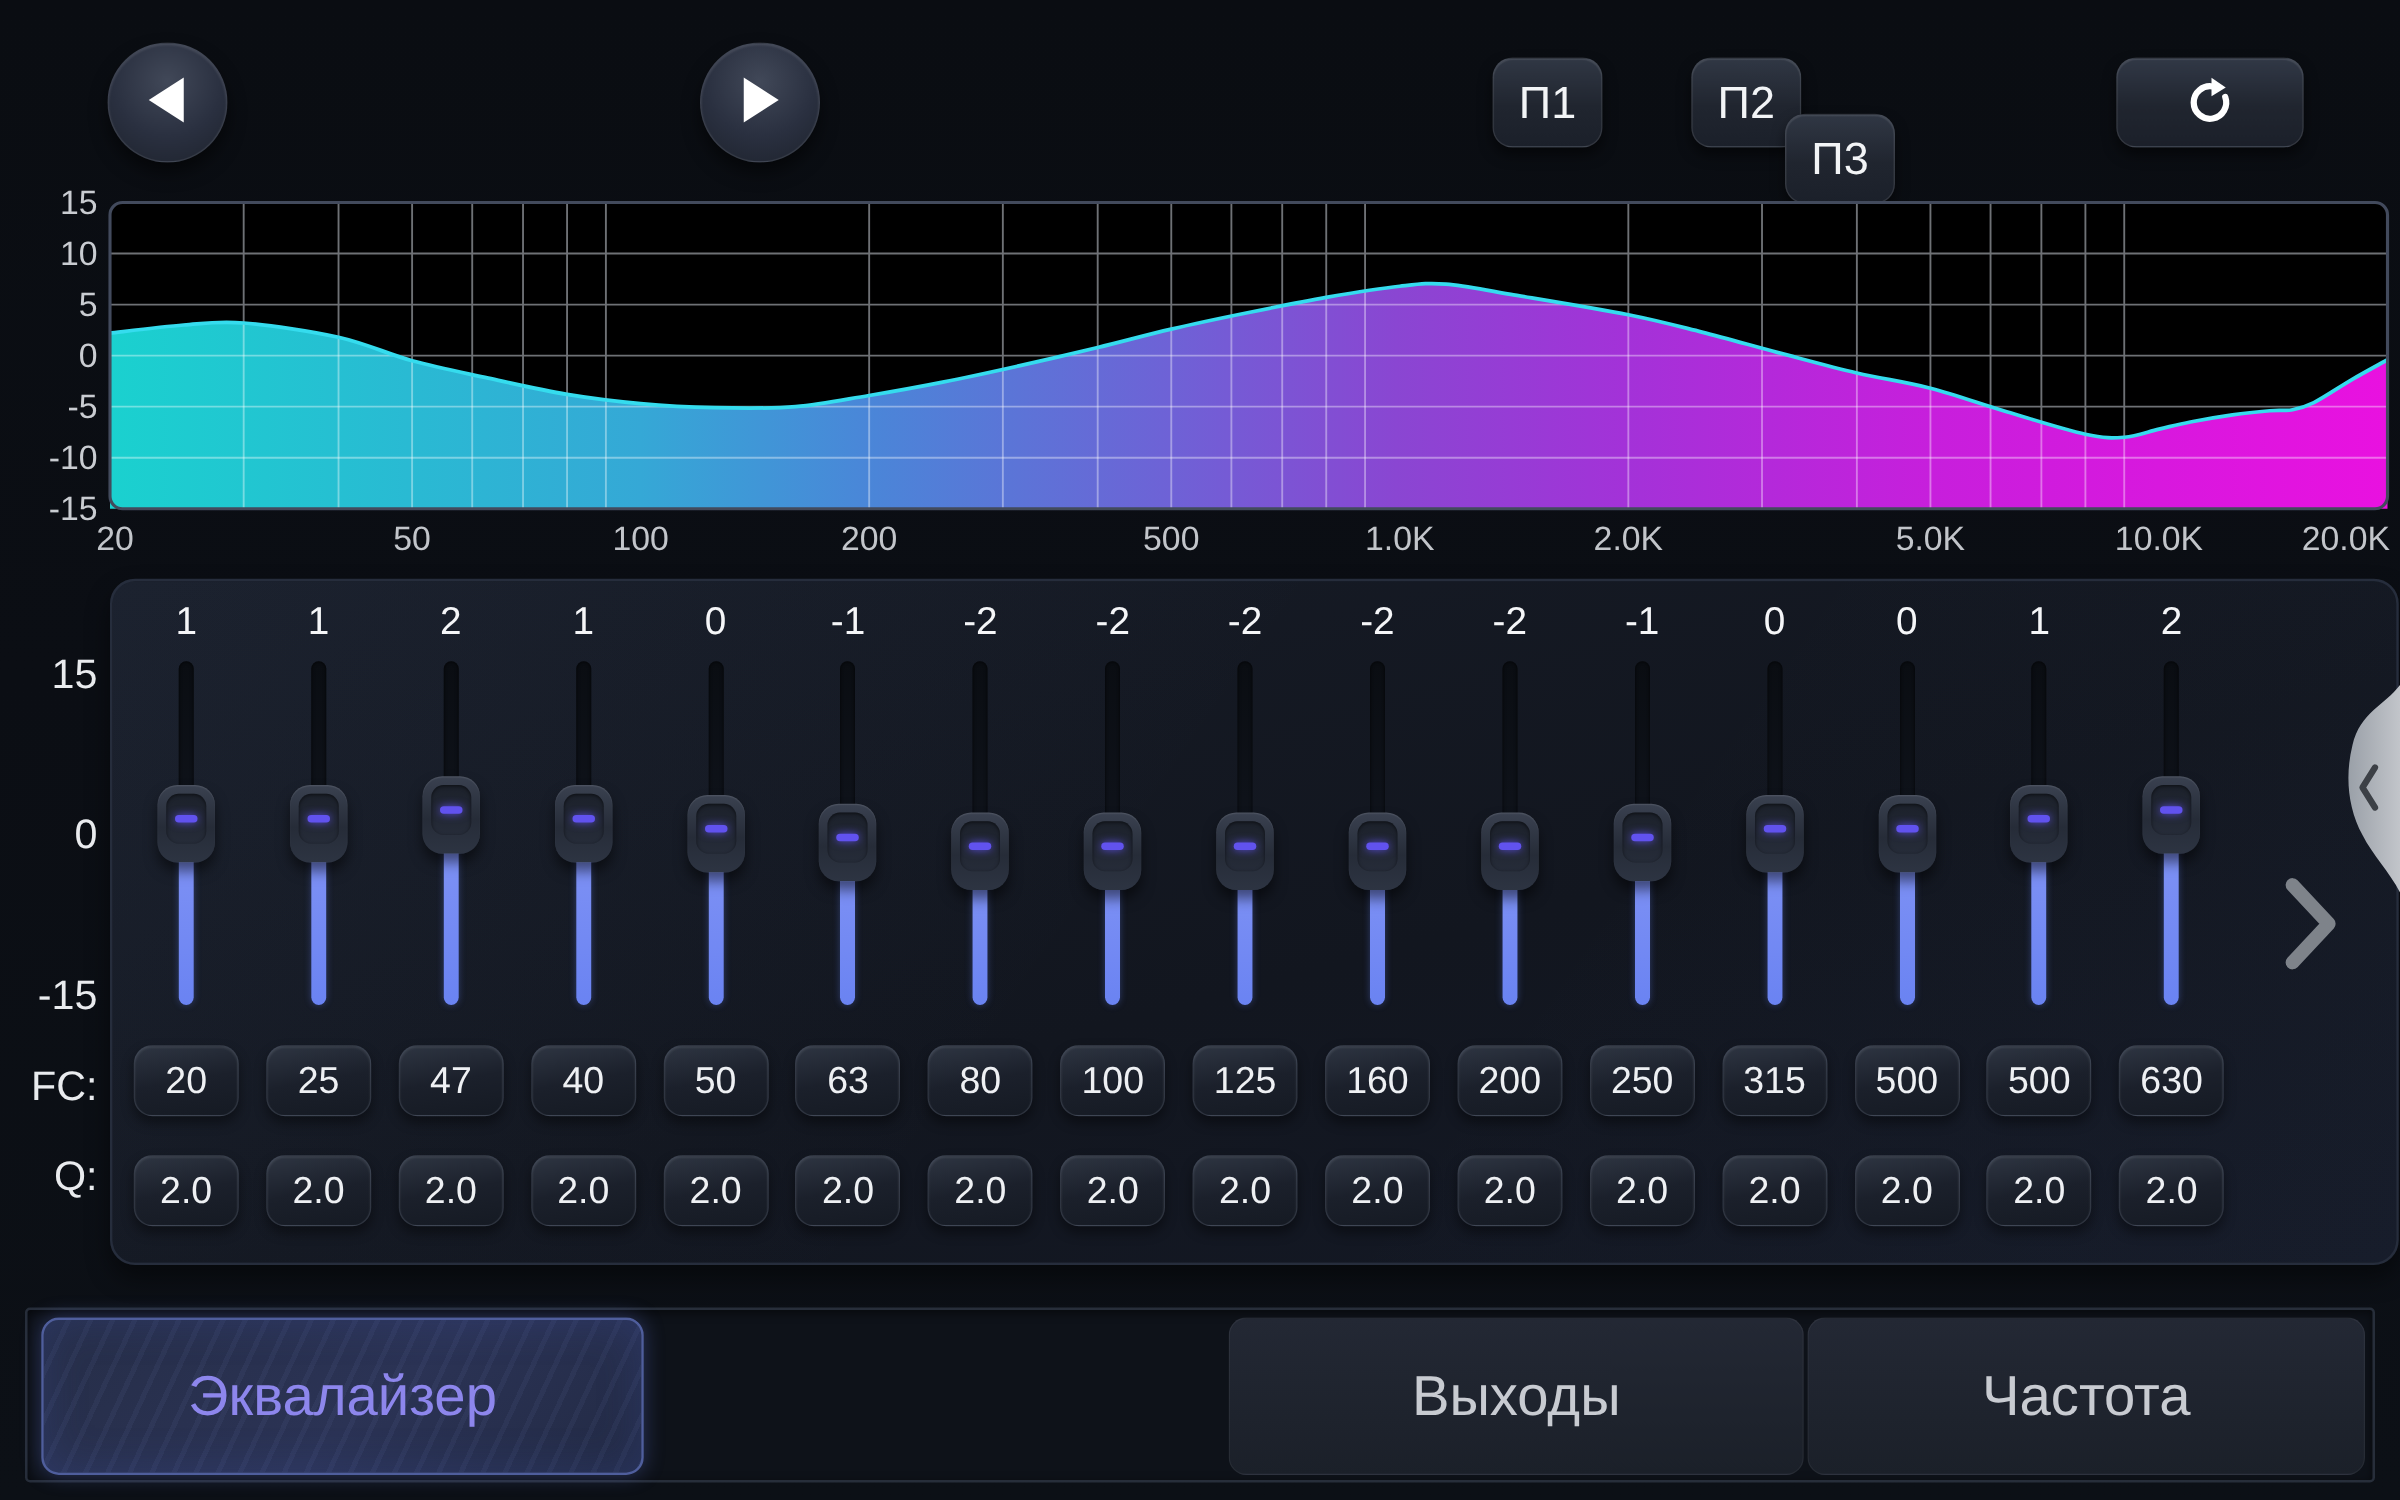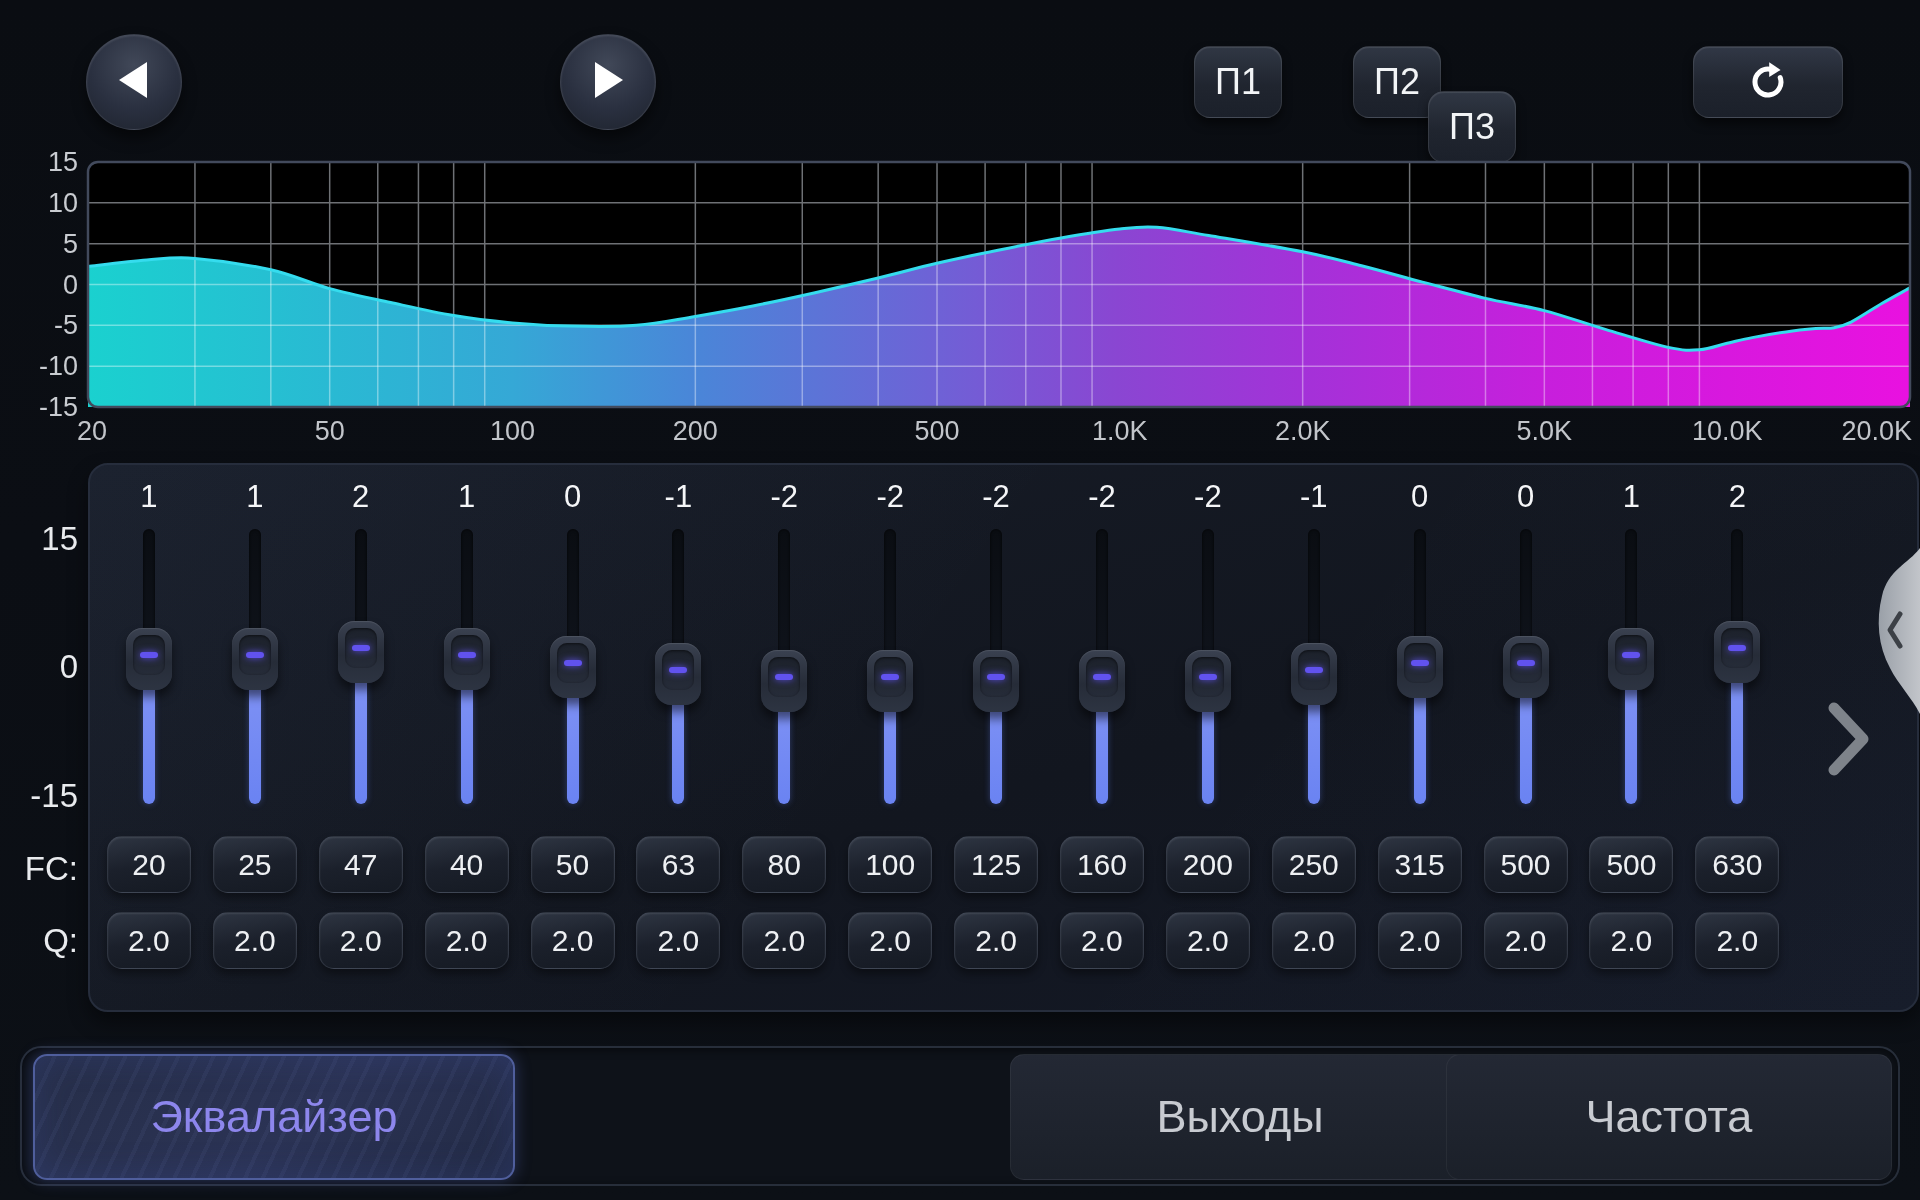--- a/index.html
+++ b/index.html
@@ -57,39 +57,39 @@
   .thumb-inner{position:absolute;left:7px;top:7px;width:32px;height:40px;border-radius:10px;
     background:linear-gradient(180deg,#1c212b 0%,#262c39 100%);
     box-shadow:inset 0 1px 3px rgba(0,0,0,.55);}
   .thumb-dash{position:absolute;left:14px;top:24px;width:18px;height:6px;border-radius:3px;
     background:#6152ee;box-shadow:0 0 7px rgba(97,82,238,.9);}
   .fc-btn,.q-btn{width:84px;height:57px;border-radius:15px;
     background:linear-gradient(170deg,#2e3542 0%,#1b202b 50%,#151a23 100%);
     border:1px solid rgba(130,140,160,.22);
     box-shadow:inset 0 1px 2px rgba(255,255,255,.10), 0 5px 9px rgba(0,0,0,.4);
     display:flex;align-items:center;justify-content:center;font-size:30px;color:#eef0f3;cursor:pointer;box-sizing:border-box;}
-  .fc-btn{margin-top:32px;} .q-btn{margin-top:19px;}
+  .fc-btn{margin-top:32px;} .q-btn{margin-top:31px;}
   .axis-label{position:absolute;width:70px;text-align:right;font-size:33px;color:#e9ebee;}
   #scale-top{left:8px;top:520px;} #scale-mid{left:8px;top:648px;} #scale-bot{left:8px;top:777px;}
   #fc-label{left:8px;top:850px;} #q-label{left:8px;top:922px;}
 
   
   #drawer-handle{position:absolute;left:1858px;top:548px;cursor:pointer;}
   #more-bands{position:absolute;left:1822px;top:698px;cursor:pointer;}
 
   
-  .tab-bar{position:absolute;left:20px;top:1046px;width:1880px;height:140px;border-radius:21px;
+  .tab-bar{position:absolute;left:20px;top:1046px;width:1880px;height:140px;border-radius:4px;
     background:#0e1219;border:2px solid #272e3a;box-sizing:border-box;
     box-shadow:inset 0 2px 8px rgba(0,0,0,.5);}
   .tab{position:absolute;top:6px;height:126px;border-radius:14px;
     display:flex;align-items:center;justify-content:center;font-size:45px;cursor:pointer;box-sizing:border-box;
     background:linear-gradient(180deg,#232834 0%,#1b2029 100%);
     border:1px solid rgba(255,255,255,.05);color:#c8cbd1;}
   #tab-0{left:11px;width:482px;} #tab-1{left:496px;width:460px;}
-  #tab-2{left:988px;width:460px;} #tab-3{left:1424px;width:446px;}
+  #tab-2{left:961px;width:460px;} #tab-3{left:1424px;width:446px;}
   .tab.selected{
     background:
       repeating-linear-gradient(115deg, rgba(160,180,255,.05) 0px, rgba(160,180,255,.05) 4px, transparent 4px, transparent 16px),
       linear-gradient(140deg,#262e48 0%,#2b3355 55%,#222a44 100%);
     border:2px solid #4f5e9c;color:#8d86ec;
     box-shadow:0 0 16px rgba(100,120,220,.35), inset 0 0 34px rgba(60,80,160,.28);}
 </style>
 </head>
 <body>
 

